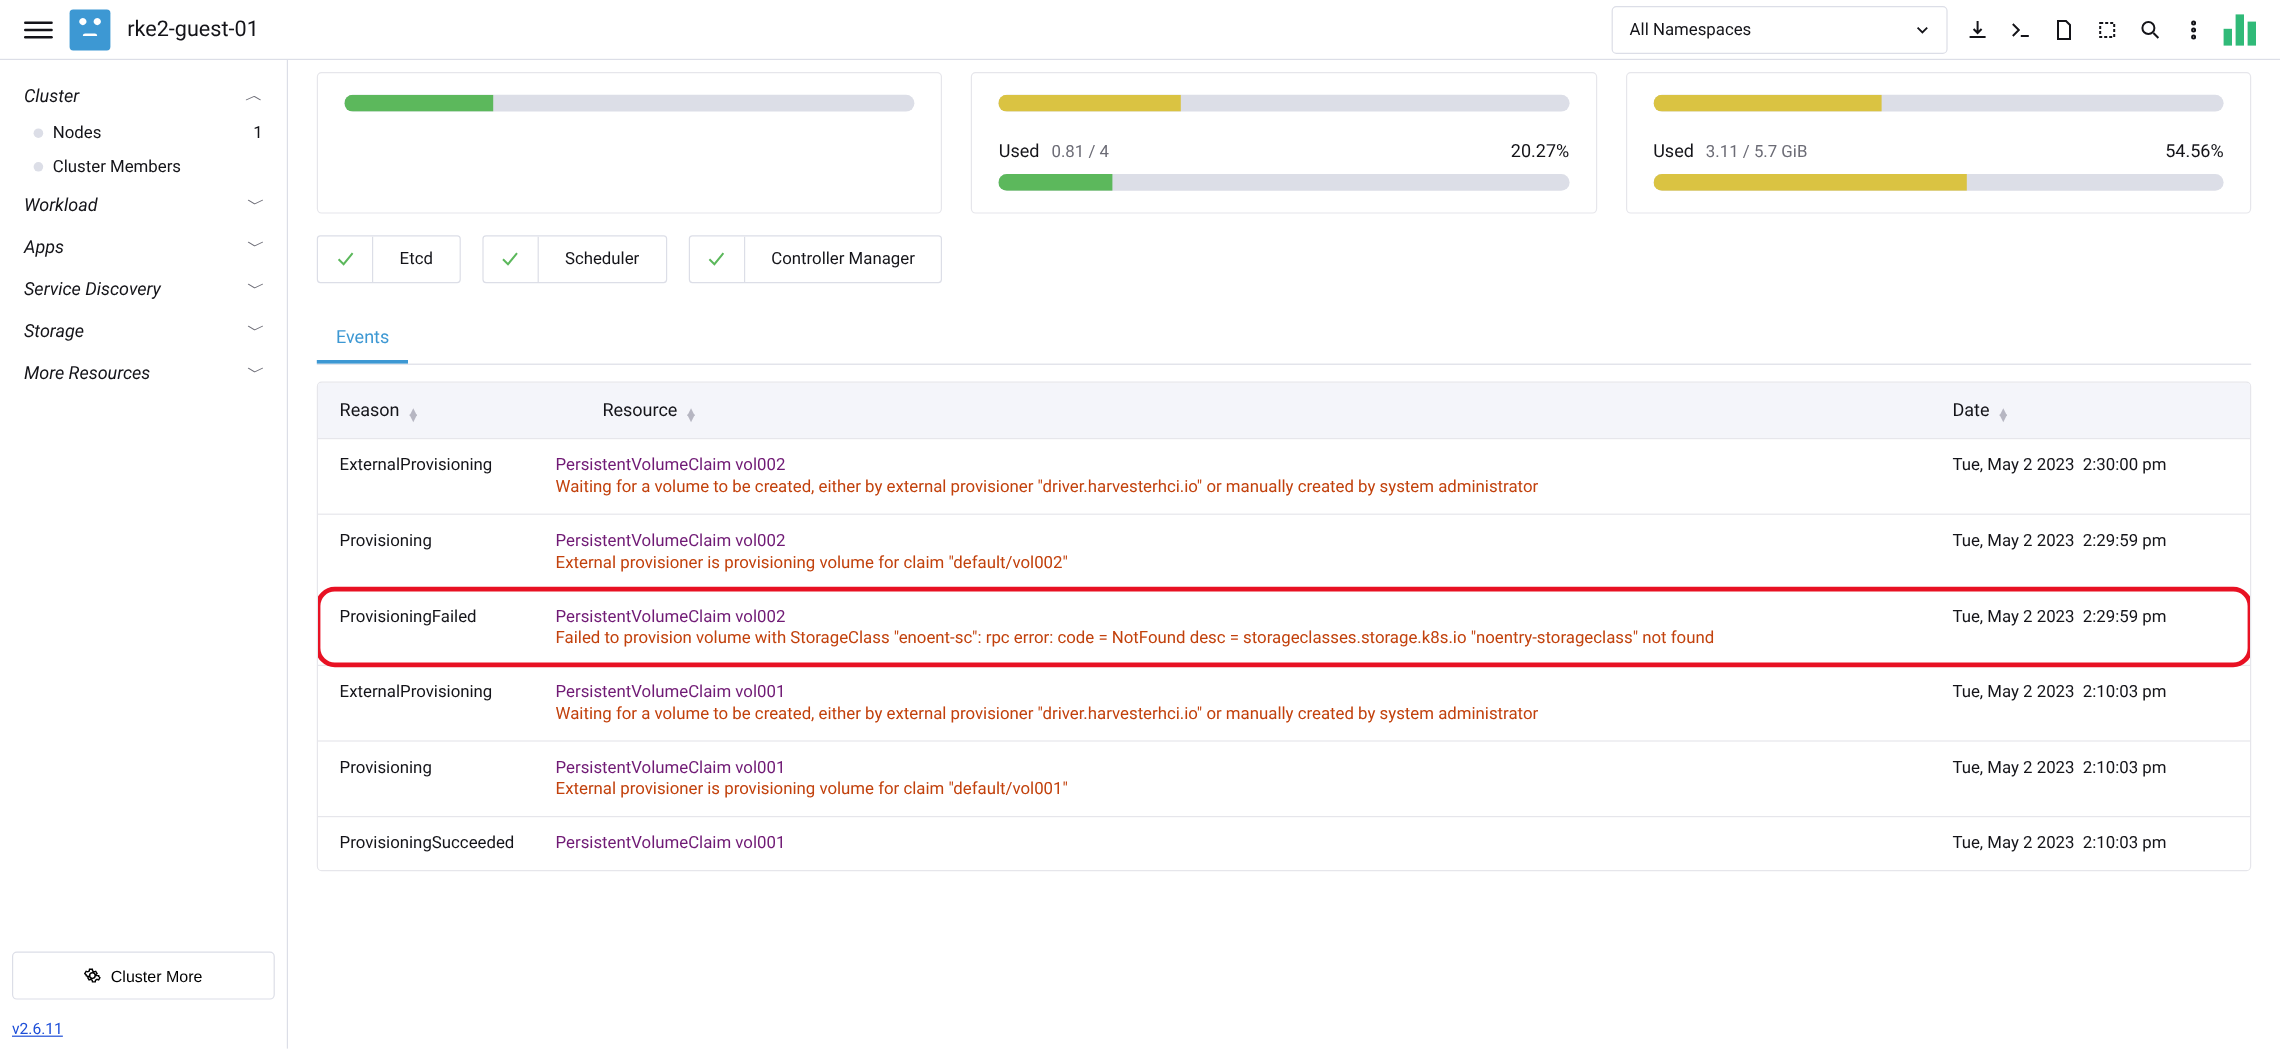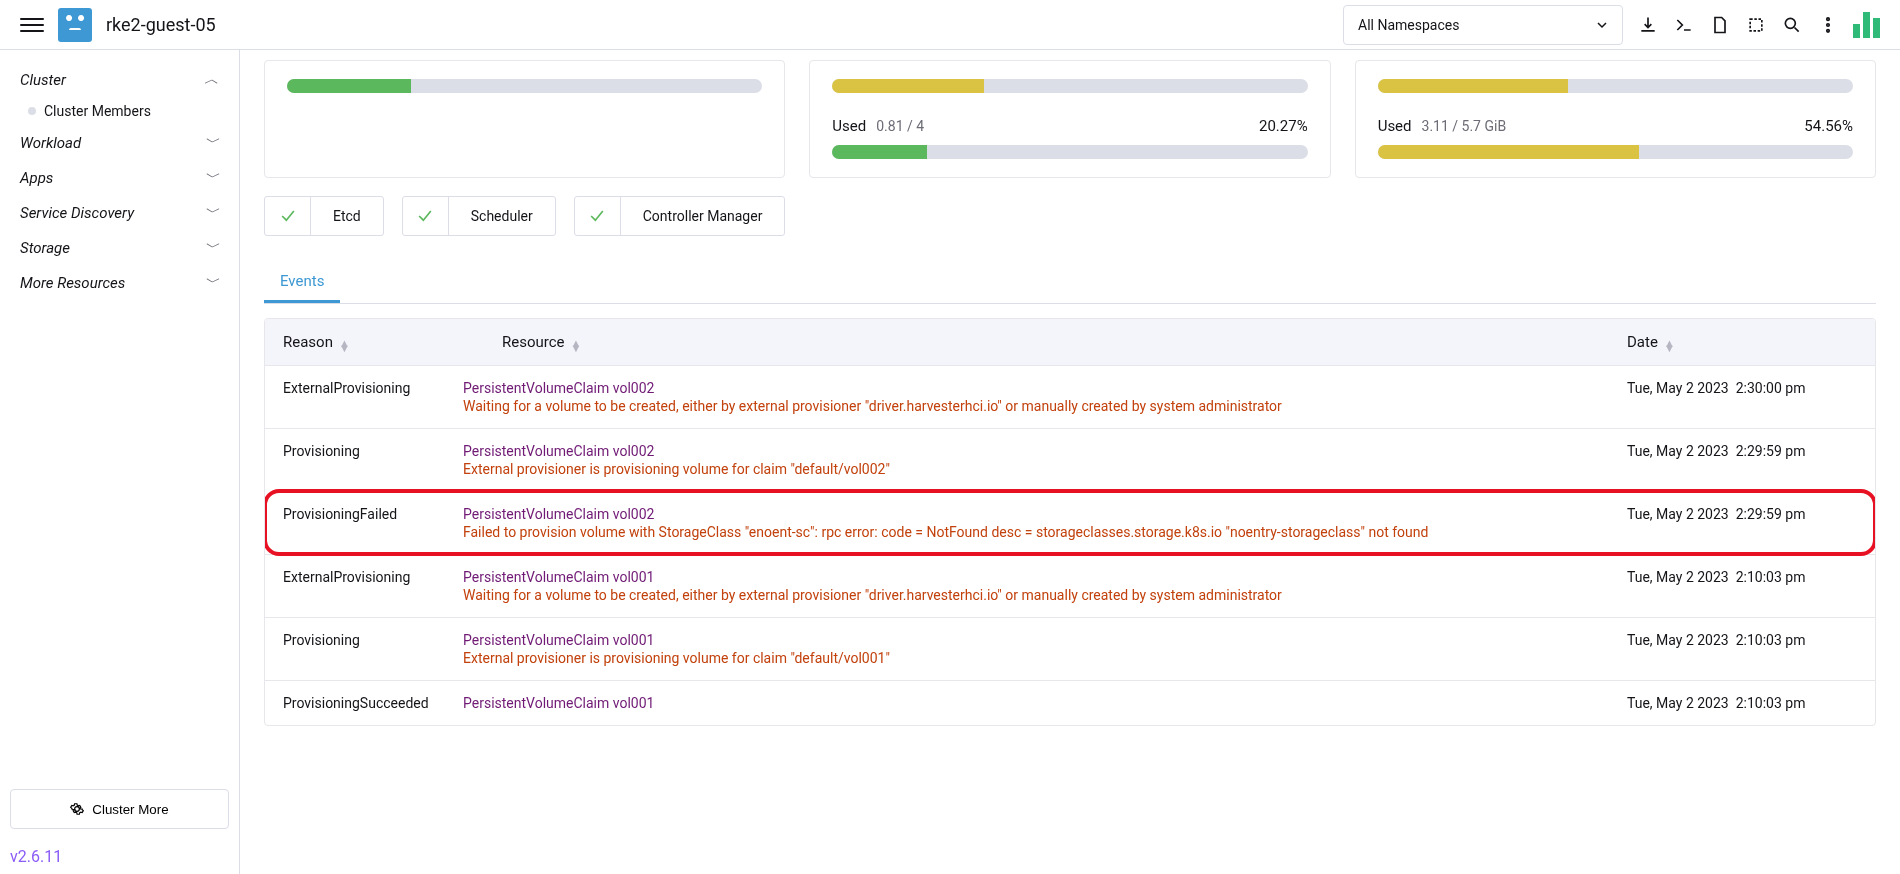--- a/index.html
+++ b/index.html
@@ -17,21 +17,21 @@
 .brand-bars span { width: 7px; background: #30ba78; }
 .brand-bars span:nth-child(1){height:14px;} .brand-bars span:nth-child(2){height:26px;} .brand-bars span:nth-child(3){height:20px;}
 .layout { display: flex; height: calc(874px - 50px); }
 .sidebar { width: 240px; border-right: 1px solid #dcdee7; padding-top: 12px; display: flex; flex-direction: column; position: relative; }
 .nav-item { display: flex; align-items: center; justify-content: space-between; padding: 8px 20px; cursor: pointer; font-size: 15px; font-style: italic; }
 .nav-sub { padding: 6px 20px 6px 28px; display: flex; align-items: center; justify-content: space-between; cursor: pointer; font-size: 14px; color: #141419; }
 .nav-sub .dot { width: 8px; height: 8px; border-radius: 50%; background: #dcdee7; margin-right: 8px; }
 .nav-sub .lbl { display: flex; align-items: center; }
 .sidebar-footer { margin-top: auto; padding: 10px; }
 .cluster-tools-btn { border: 1px solid #dcdee7; border-radius: 4px; width: 100%; height: 40px; display: flex; align-items: center; justify-content: center; gap: 8px; cursor: pointer; background: #fff; }
-.version { color: #8b5cf6; font-size: 16px; padding: 8px 10px; }
+.version { color: #1d4ed8; font-size: 13px; padding: 8px 10px; text-decoration: underline; }
 .main { flex: 1; padding: 10px 24px 24px; overflow: auto; }
 .gauges { display: flex; gap: 24px; margin-bottom: 18px; }
 .gauge-card { border: 1px solid #e6e6eb; border-radius: 4px; flex: 1; padding: 18px 22px; }
 .bar { height: 14px; border-radius: 7px; background: #dcdee7; overflow: hidden; position: relative; }
 .bar .fill { height: 100%; }
 .fill.green { background: #5cb85c; }
 .fill.yellow { background: #dac342; }
 .gauge-row { display: flex; align-items: center; justify-content: space-between; font-size: 15px; margin-top: 24px; }
 .gauge-row .sub { color: #6c6c76; font-size: 14px; margin-left: 10px; }
 .status-row { display: flex; gap: 18px; margin-bottom: 26px; }
@@ -61,21 +61,21 @@
   <div class="hamburger">
       <span></span>
       <span></span>
       <span></span>
     </div>
   <div class="logo">
     <svg viewBox="0 0 24 24">
         <path d="M6 8 a3 3 0 1 1 0.1 0 M18 8 a3 3 0 1 1 0.1 0 M4 17 h16 M6 17 a2 2 0 0 1 2-2 h8 a2 2 0 0 1 2 2"></path>
       </svg>
   </div>
-  <div class="cluster-title">rke2-guest-05</div>
+  <div class="cluster-title">rke2-guest-01</div>
   <div class="header-spacer"></div>
   <div class="ns-select">
     <span>All Namespaces</span>
     <svg class="chev" viewBox="0 0 12 12">
         <path d="M2 4 l4 4 l4 -4" fill="none" stroke="#141419" stroke-width="1.5"></path>
       </svg>
   </div>
   <div class="header-icon">
       <svg class="icon" viewBox="0 0 24 24">
         <path d="M12 3 v12 M8 11 l4 4 l4 -4 M4 19 h16"></path>
@@ -116,20 +116,27 @@
     </div>
 </div>
 
 <div class="layout">
 
   <div class="sidebar">
     <div id="nav-root">
         <div class="nav-item">
           <span>Cluster</span>
           <span style="color: rgb(108, 108, 118);">︿</span>
+        </div>
+        <div class="nav-sub">
+          <span class="lbl">
+            <span class="dot"></span>
+            <span>Nodes</span>
+          </span>
+          <span>1</span>
         </div>
         <div class="nav-sub">
           <span class="lbl">
             <span class="dot"></span>
             <span>Cluster Members</span>
           </span>
         </div>
         <div class="nav-item">
           <span>Workload</span>
           <span style="color: rgb(108, 108, 118);">﹀</span>

